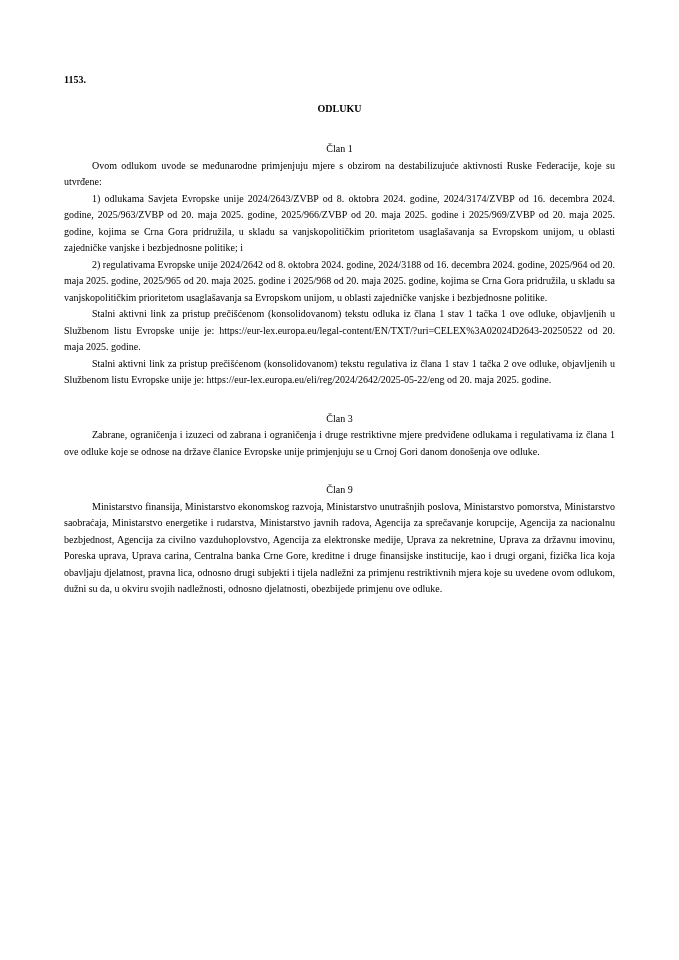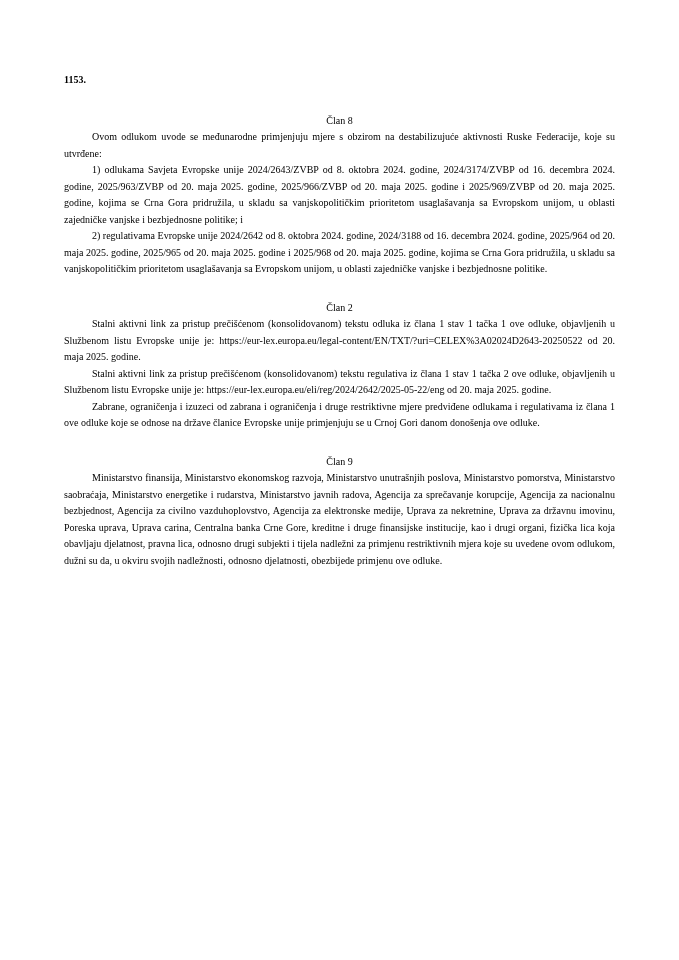--- a/index.html
+++ b/index.html
@@ -54,35 +54,36 @@
 </style>
 </head>
 <body>
 
 <div class="page">
 
   <p class="doc-number">1153.</p>
 
 
   <div class="title-block">
+    <p class="title-main">ODLUKU</p>
   </div>
 
-  <p class="article-heading first">Član 8</p>
+  <p class="article-heading first">Član 1</p>
   <div class="article-body">
     <p class="para">Ovom odlukom uvode se međunarodne primjenjuju mjere s obzirom na destabilizujuće aktivnosti Ruske Federacije, koje su utvrđene:</p>
     <p class="para">1) odlukama Savjeta Evropske unije 2024/2643/ZVBP od 8. oktobra 2024. godine, 2024/3174/ZVBP od 16. decembra 2024. godine, 2025/963/ZVBP od 20. maja 2025. godine, 2025/966/ZVBP od 20. maja 2025. godine i 2025/969/ZVBP od 20. maja 2025. godine, kojima se Crna Gora pridružila, u skladu sa vanjskopolitičkim prioritetom usaglašavanja sa Evropskom unijom, u oblasti zajedničke vanjske i bezbjednosne politike; i</p>
     <p class="para">2) regulativama Evropske unije 2024/2642 od 8. oktobra 2024. godine, 2024/3188 od 16. decembra 2024. godine, 2025/964 od 20. maja 2025. godine, 2025/965 od 20. maja 2025. godine i 2025/968 od 20. maja 2025. godine, kojima se Crna Gora pridružila, u skladu sa vanjskopolitičkim prioritetom usaglašavanja sa Evropskom unijom, u oblasti zajedničke vanjske i bezbjednosne politike.</p>
   </div>
 
-  <p class="article-heading">Član 2</p>
   <div class="article-body">
     <p class="para">Stalni aktivni link za pristup prečišćenom (konsolidovanom) tekstu odluka iz člana 1 stav 1 tačka 1 ove odluke, objavljenih u Službenom listu Evropske unije je: https://eur-lex.europa.eu/legal-content/EN/TXT/?uri=CELEX%3A02024D2643-20250522 od 20. maja 2025. godine.</p>
     <p class="para">Stalni aktivni link za pristup prečišćenom (konsolidovanom) tekstu regulativa iz člana 1 stav 1 tačka 2 ove odluke, objavljenih u Službenom listu Evropske unije je: https://eur-lex.europa.eu/eli/reg/2024/2642/2025-05-22/eng od 20. maja 2025. godine.</p>
   </div>
 
+  <p class="article-heading">Član 3</p>
   <div class="article-body">
     <p class="para">Zabrane, ograničenja i izuzeci od zabrana i ograničenja i druge restriktivne mjere predviđene odlukama i regulativama iz člana 1 ove odluke koje se odnose na države članice Evropske unije primjenjuju se u Crnoj Gori danom donošenja ove odluke.</p>
   </div>
 
   <p class="article-heading">Član 9</p>
   <div class="article-body">
     <p class="para">Ministarstvo finansija, Ministarstvo ekonomskog razvoja, Ministarstvo unutrašnjih poslova, Ministarstvo pomorstva, Ministarstvo saobraćaja, Ministarstvo energetike i rudarstva, Ministarstvo javnih radova, Agencija za sprečavanje korupcije, Agencija za nacionalnu bezbjednost, Agencija za civilno vazduhoplovstvo, Agencija za elektronske medije, Uprava za nekretnine, Uprava za državnu imovinu, Poreska uprava, Uprava carina, Centralna banka Crne Gore, kreditne i druge finansijske institucije, kao i drugi organi, fizička lica koja obavljaju djelatnost, pravna lica, odnosno drugi subjekti i tijela nadležni za primjenu restriktivnih mjera koje su uvedene ovom odlukom, dužni su da, u okviru svojih nadležnosti, odnosno djelatnosti, obezbijede primjenu ove odluke.</p>
   </div>
 
 </div>

